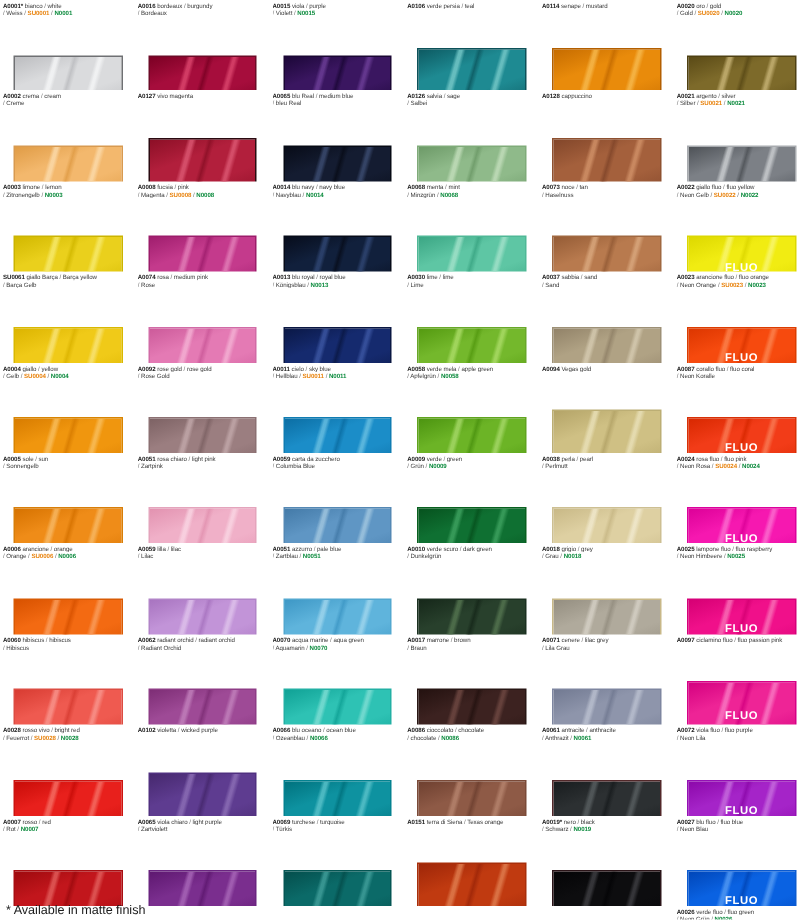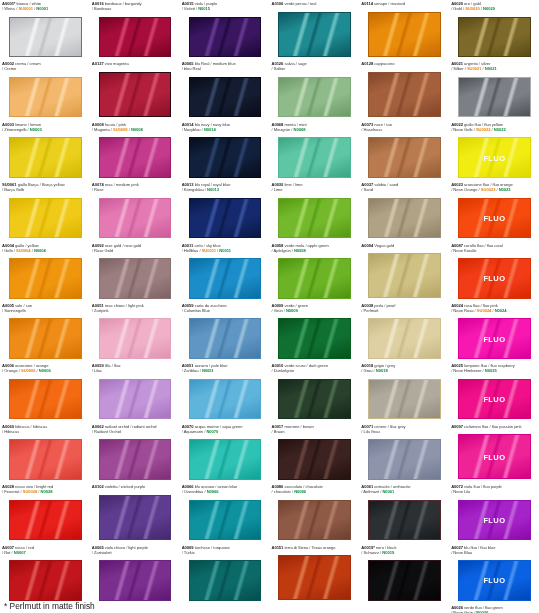--- a/index.html
+++ b/index.html
@@ -40,21 +40,21 @@
   .lbl .sep { color: #6a6a6a; }
   .swatch {
     position: absolute;
     left: 9px;
     width: 72.5px;
     height: 40.5px;
     top: 16.5px;
     overflow: hidden;
   }
   .swatch.one-line { top: 11.5px; height: 45px; }
-  .swatch.bordered { border: 0.6px solid #7c7c7c; }
+  .swatch.bordered { border: 0.6px solid #7c7c7c; margin-top: 20px; }
   .swatch .streaks {
     position: absolute; inset: 0;
   }
   .fluo-text {
     position: absolute;
     left: 0; right: 0;
     top: 50%;
     transform: translateY(-50%);
     text-align: center;
     font-size: 7.5px;
@@ -620,14 +620,14 @@
       <div class="cell empty"></div>
       <div class="cell empty"></div>
       <div class="cell empty"></div>
       <div class="cell">
         <div>
           <div class="lbl"><span class="code">A0026</span> verde fluo <span class="sep">/</span> fluo green</div>
           <div class="lbl"><span class="sep">/</span> Neon Grün <span class="sep">/</span> <span class="nn">N0026</span></div>
         </div>
       </div>
     </div>
-  <div class="footnote">* Perlmutt in matte finish</div>
+  <div class="footnote">* Available in matte finish</div>
 </div>
 
 </body></html>

